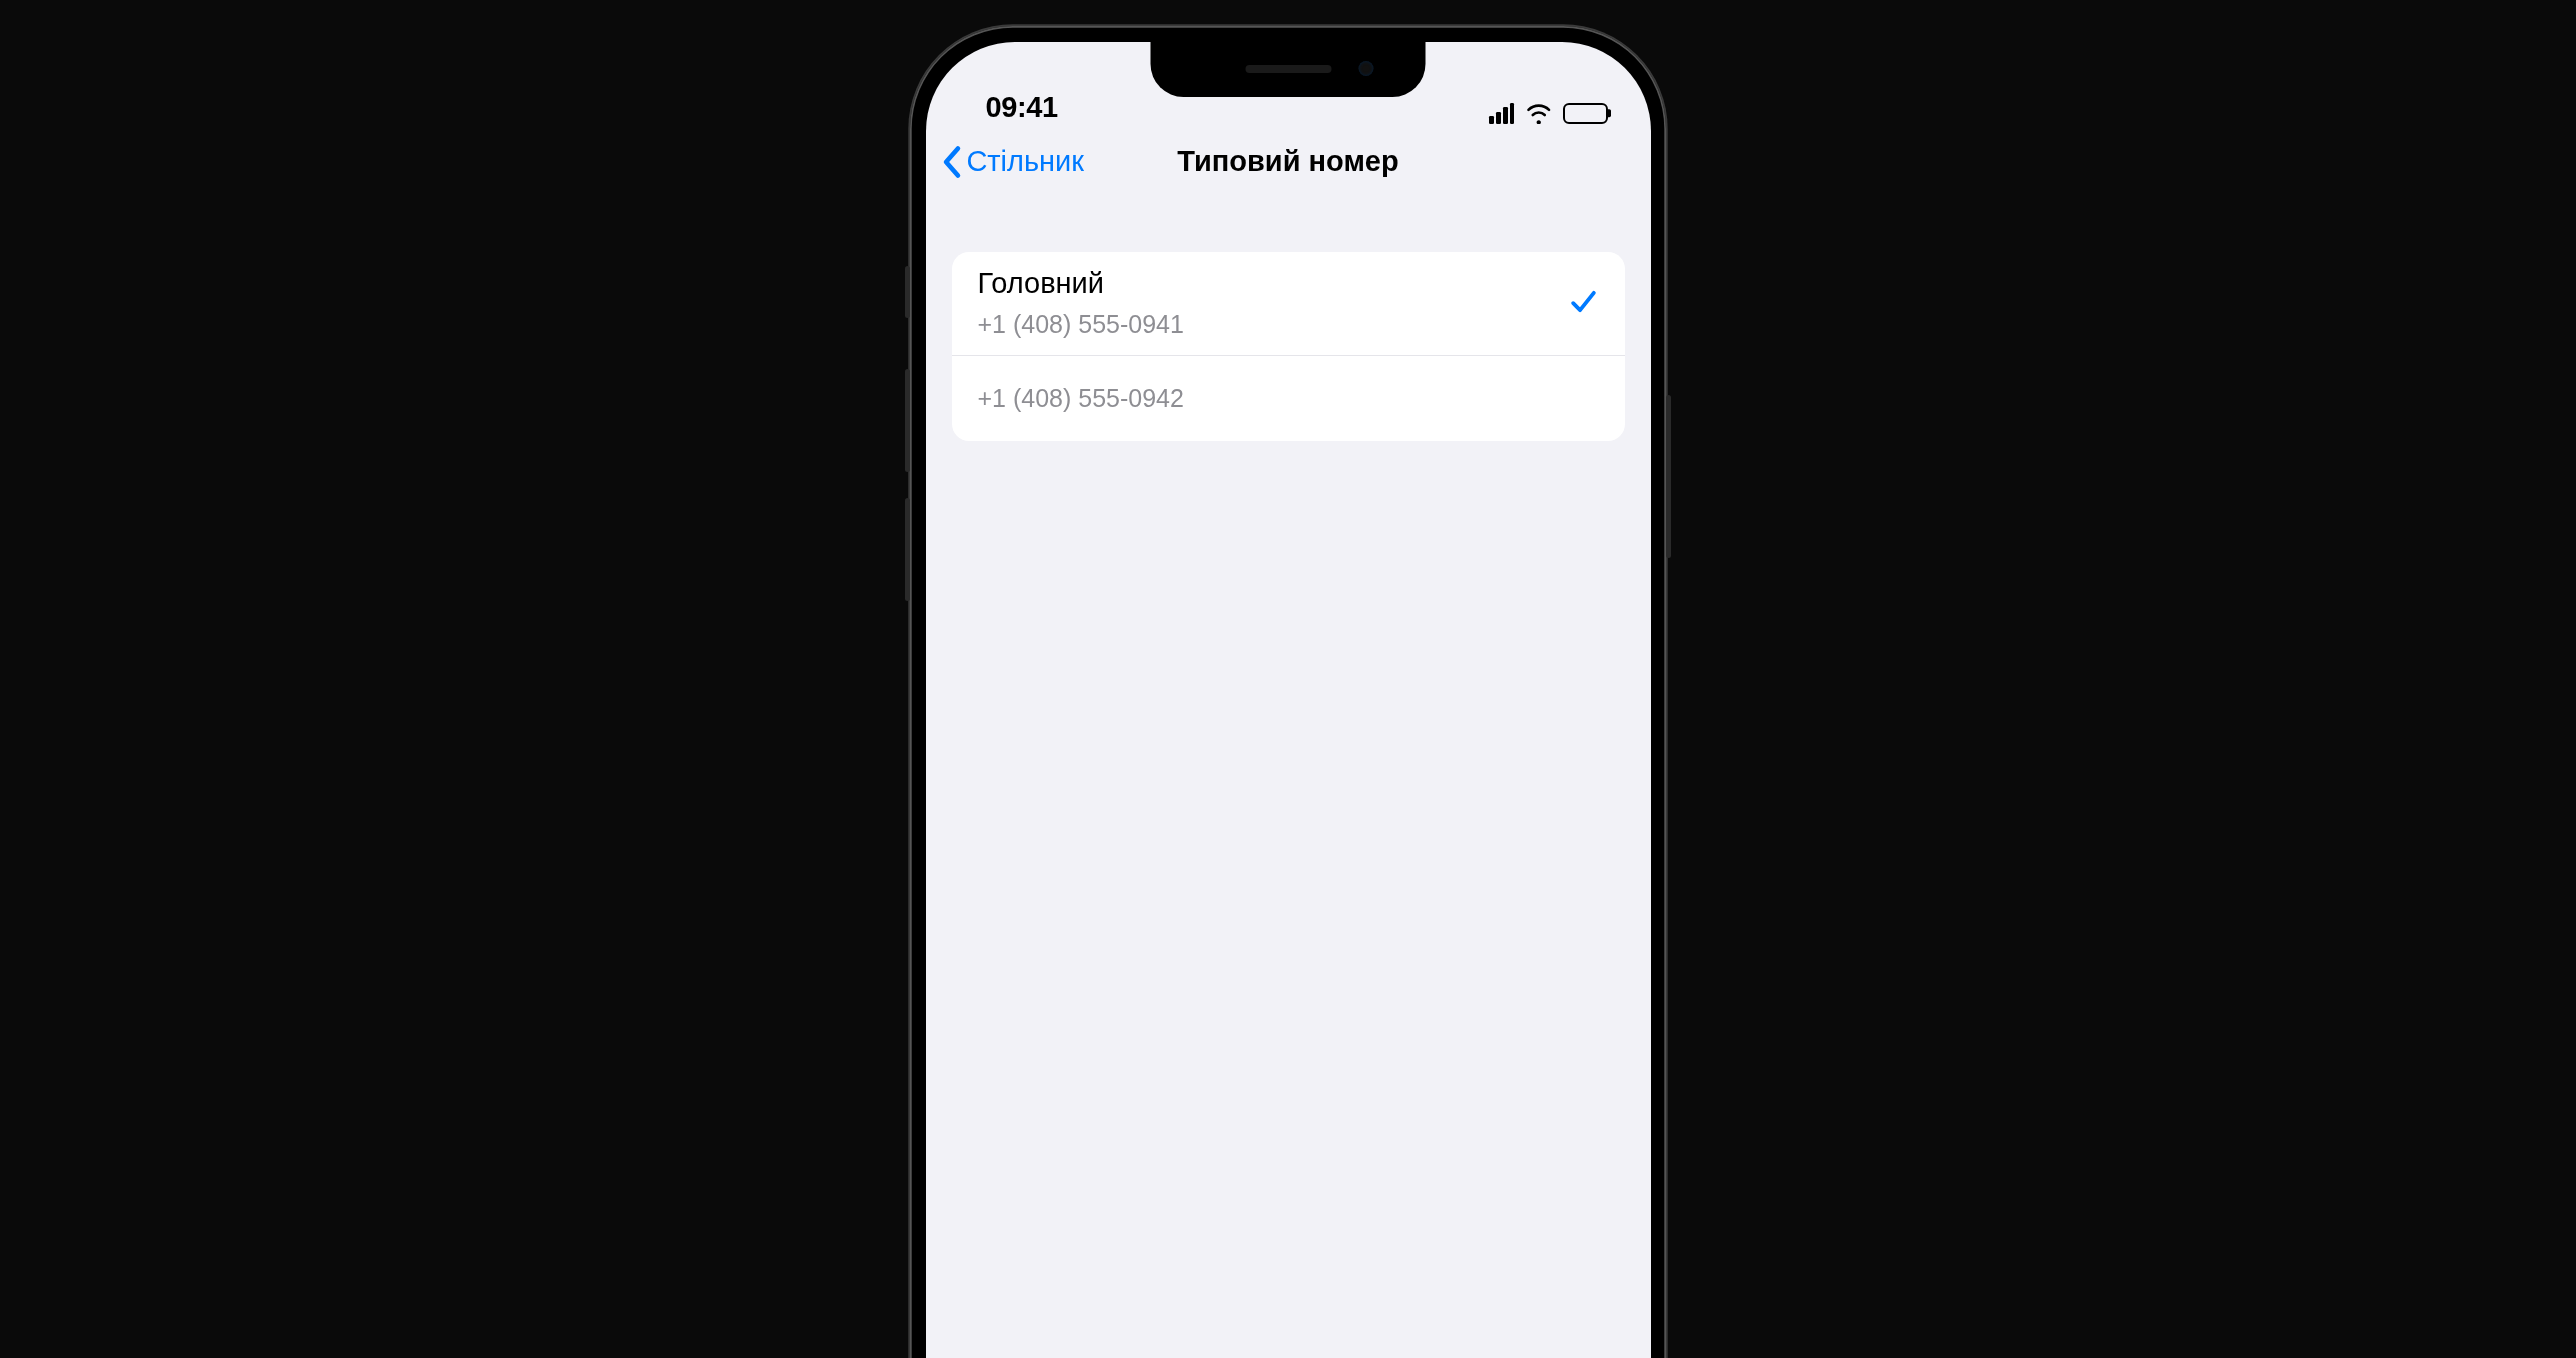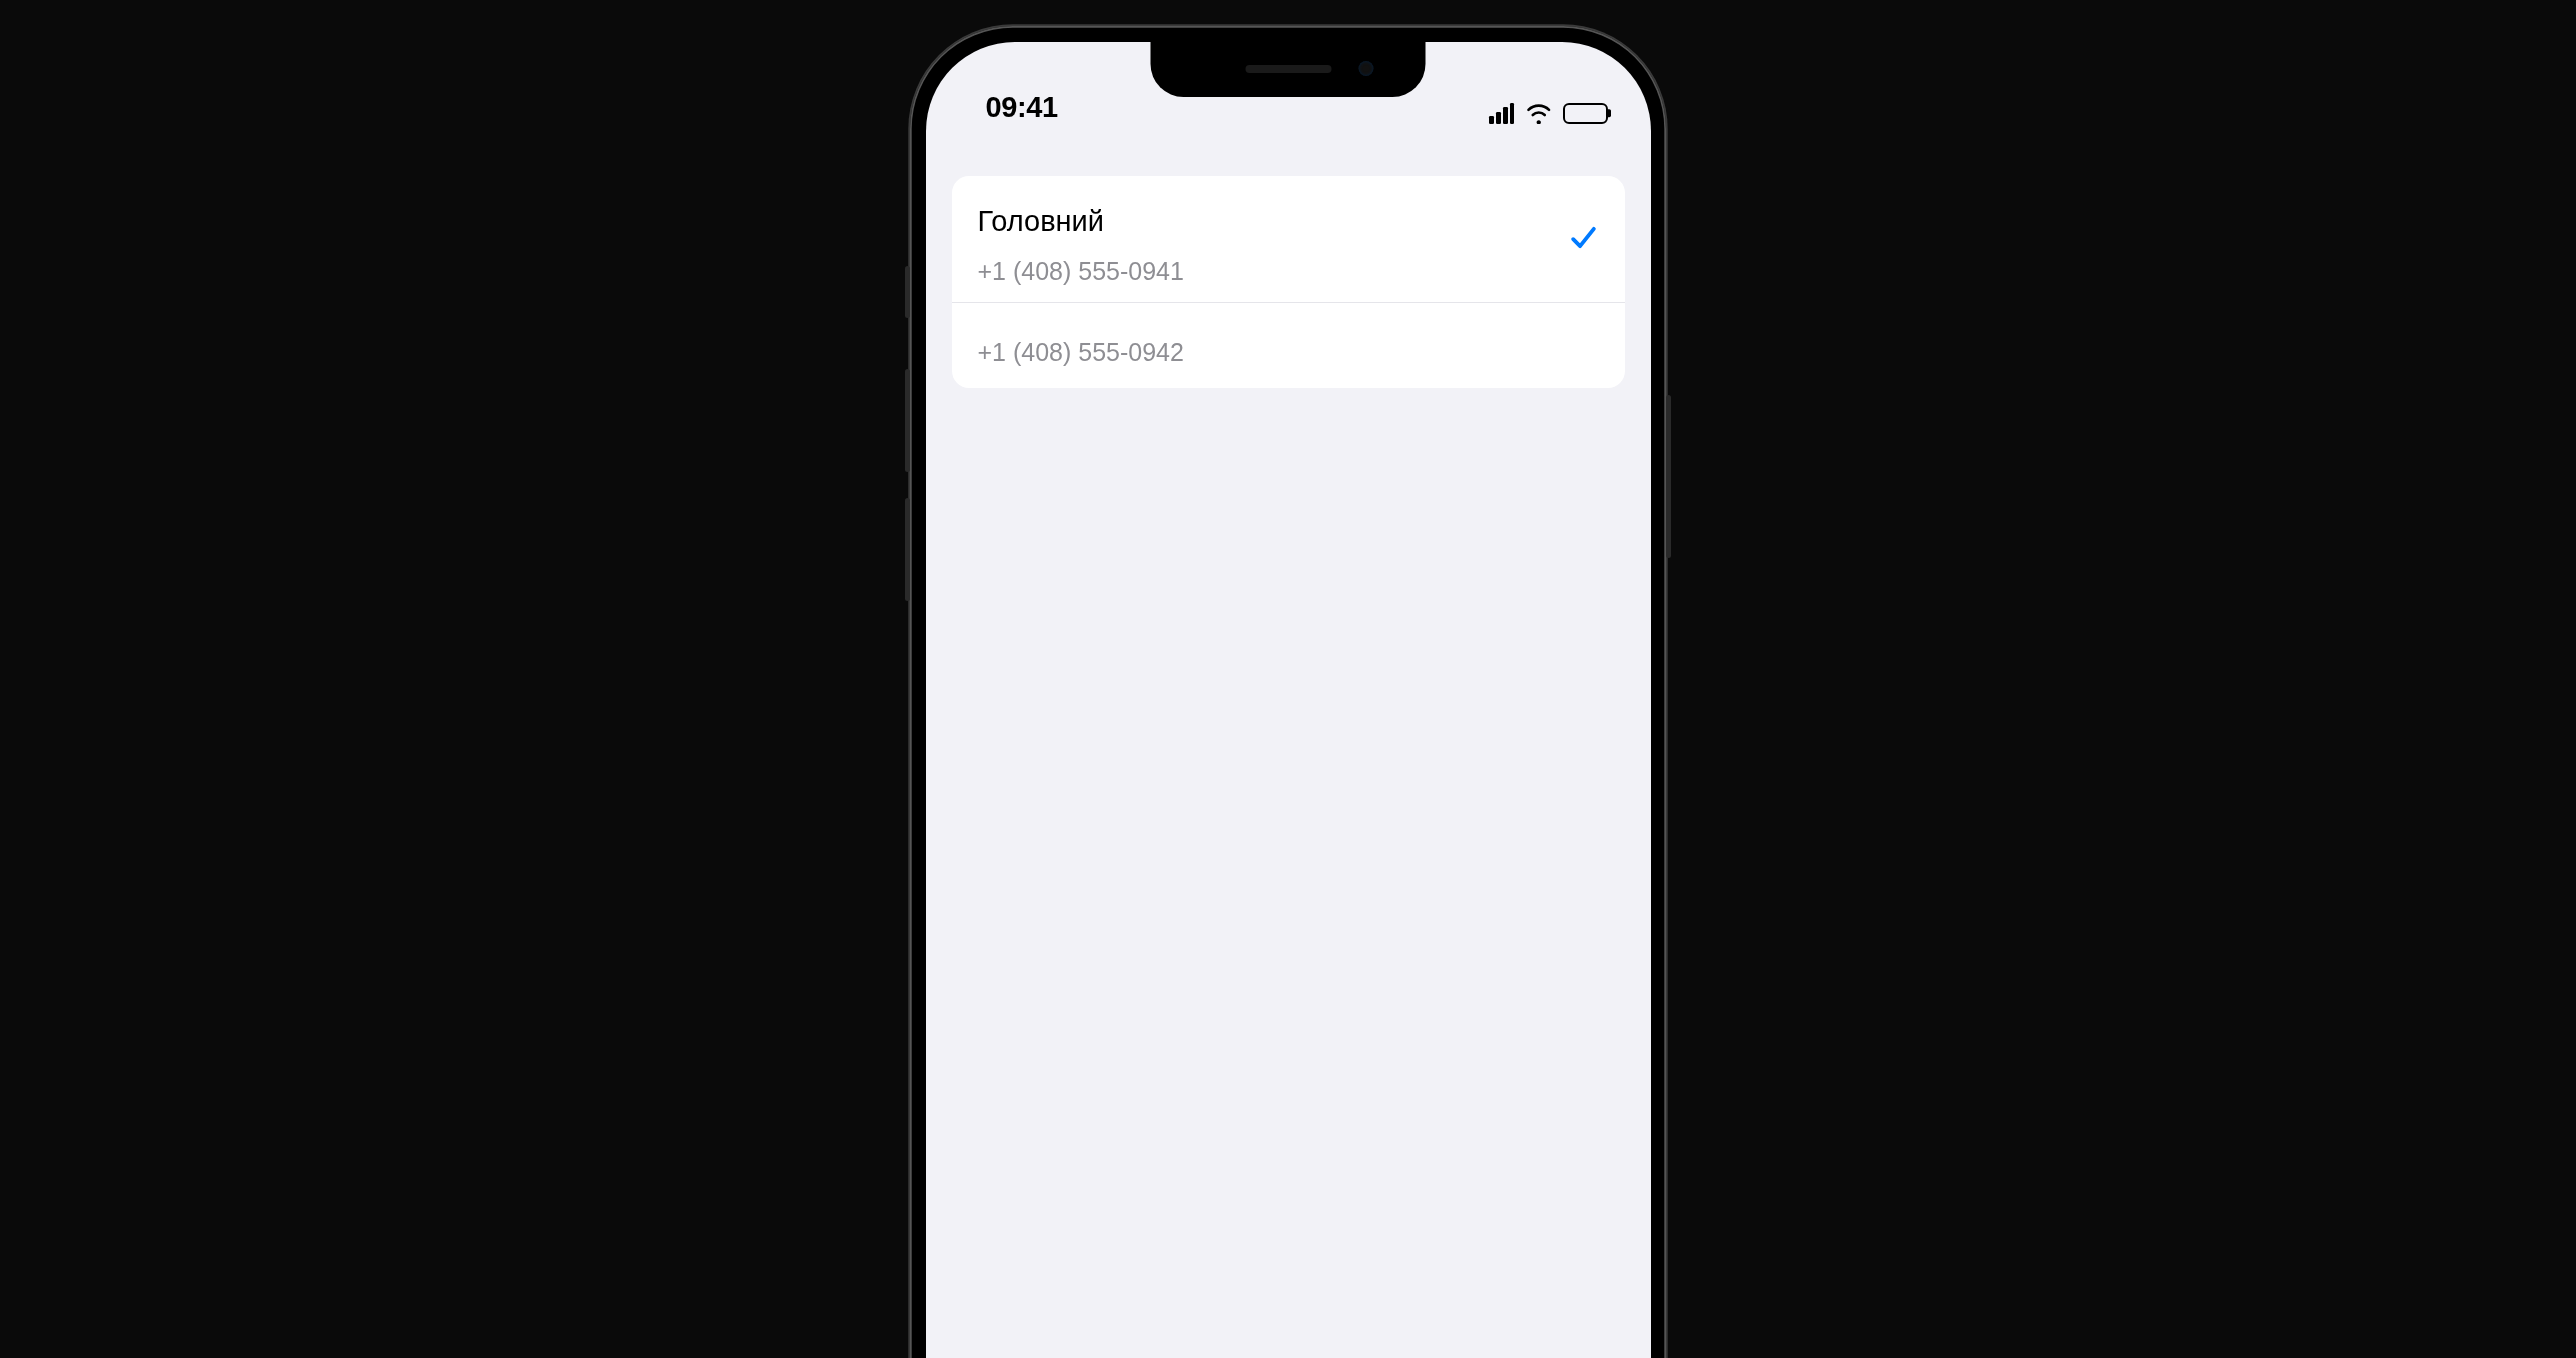--- a/index.html
+++ b/index.html
@@ -189,22 +189,21 @@
     min-height: 86px;
     cursor: pointer;
   }
   .row + .row {
     border-top: 0.9px solid #e5e5ea;
   }
   .row-text {
     flex: 1;
     display: flex;
     flex-direction: column;
-    gap: 19px;
-    margin-top: 14px;
+    gap: 10px;
   }
   .row-label {
     font-size: 29px;
     color: #000;
     font-weight: 400;
   }
   .row-sub {
     font-size: 25px;
     color: #8e8e93;
   }
@@ -242,20 +241,31 @@
               <path d="M9 14 a10 10 0 0 1 14 0" stroke="#000" stroke-width="3" fill="none" stroke-linecap="round"></path>
               <path d="M4 8 a17 17 0 0 1 24 0" stroke="#000" stroke-width="3" fill="none" stroke-linecap="round"></path>
             </svg>
           </span>
           <span class="battery">
             <span class="battery-fill"></span>
           </span>
         </div>
       </div>
 
+      <div class="nav-bar">
+        <div class="back-btn">
+          <span class="back-chevron">
+            <svg width="22" height="34" viewBox="0 0 26 40">
+              <polyline points="20,4 6,20 20,36" fill="none" stroke="#007aff" stroke-width="5.5" stroke-linecap="round" stroke-linejoin="round"></polyline>
+            </svg>
+          </span>
+          <span>Стільник</span>
+        </div>
+        <div class="nav-title">Типовий номер</div>
+      </div>
 
       <div class="content">
         <div class="group">
 
           <div class="row">
             <div class="row-text">
               <span class="row-label">Головний</span>
               <span class="row-sub">+1 (408) 555-0941</span>
             </div>
             <span class="check">

